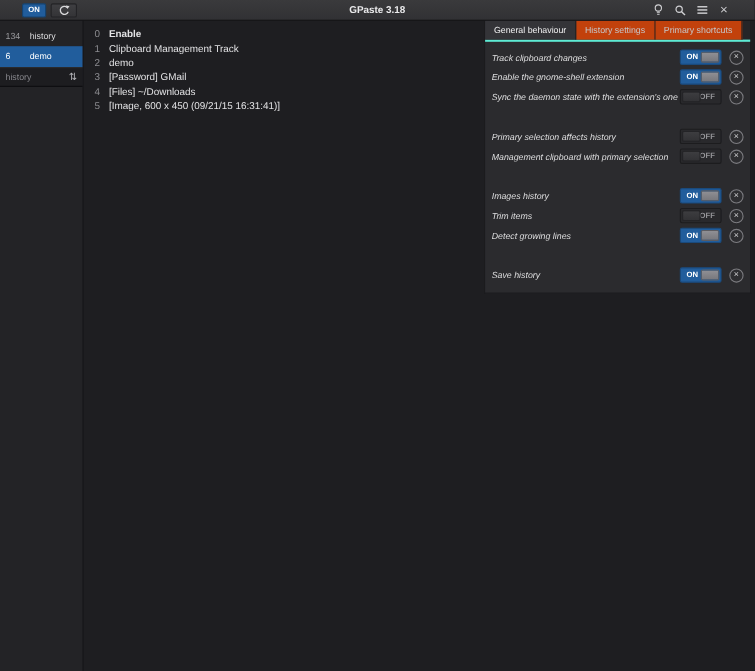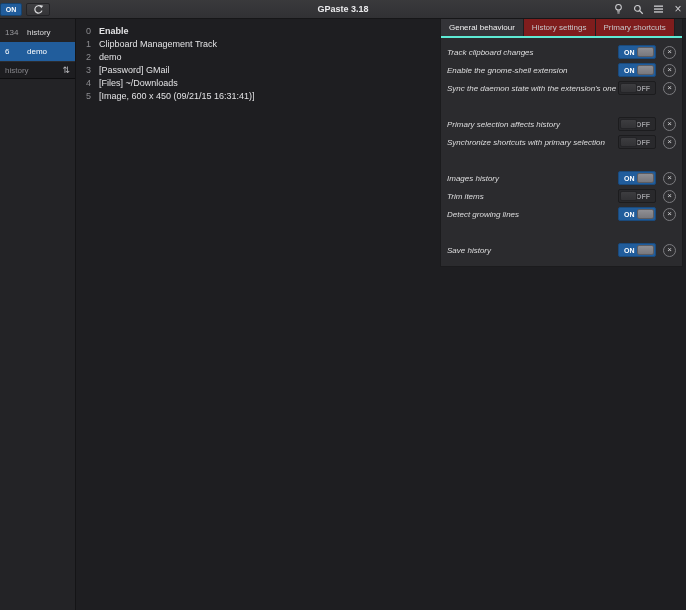--- a/index.html
+++ b/index.html
@@ -10,21 +10,21 @@
     color:#e6e6e8;
     overflow:hidden;
     position:relative;
   }
 
   
   .headerbar {
     position:absolute; top:0; left:0; right:0; height:19px;
     background:linear-gradient(#3a3a3c,#313134);
     border-bottom:1px solid #161618;
-    display:flex; align-items:center; padding:0 0;
+    display:flex; align-items:center; padding:0 20px;
   }
   .hb-left { display:flex; gap:4px; align-items:center; z-index:2; }
   .btn-on {
     width:22px; height:13px; background:#215d9c; border:1px solid #16436f;
     border-radius:2px; color:#fff; font-size:7px; font-weight:bold;
     display:flex; align-items:center; justify-content:center; cursor:pointer;
   }
   .btn-flat {
     min-width:24px; height:13px;
     background:linear-gradient(#3f3f42,#343437); border:1px solid #232326;
@@ -67,21 +67,21 @@
   .item.bold .item-text { font-weight:bold; }
 
   
   .settings {
     position:absolute; top:19px; left:440px; width:243px;
     background:#2b2b2e; border:1px solid #1b1b1d; border-top:none;
   }
   .tabbar { display:flex; background:#252528; border-bottom:2px solid #5eead4; }
   .tab {
     height:17px; padding:0 8px; display:flex; align-items:center;
-    font-size:8px; color:#c6c6c9; background:#7f1d1d; border-right:1px solid #1e1e20;
+    font-size:8px; color:#c6c6c9; background:#c2410c; border-right:1px solid #1e1e20;
     white-space:nowrap; cursor:pointer;
   }
   .tab.active { background:#343438; color:#f0f0f1; }
   .rows { padding:5px 0 7px; }
   .sgroup + .sgroup { margin-top:18px; }
   .srow { height:18px; display:flex; align-items:center; padding:0 6px; }
   .srow-label { flex:1; font-size:8px; color:#dededf; white-space:nowrap; overflow:hidden;font-style:italic; }
   .switch {
     position:relative; width:38px; height:14px; border-radius:2px;
     margin-right:7px; flex:none; cursor:pointer;
@@ -235,21 +235,21 @@
     <div class="sgroup">
       <div class="srow">
         <span class="srow-label">Primary selection affects history</span>
         <span class="switch off">
             <span class="sw-label">OFF</span>
             <span class="sw-handle"></span>
           </span>
         <button class="reset-btn">×</button>
       </div>
       <div class="srow">
-        <span class="srow-label">Synchronize shortcuts with primary selection</span>
+        <span class="srow-label">Management clipboard with primary selection</span>
         <span class="switch off">
             <span class="sw-label">OFF</span>
             <span class="sw-handle"></span>
           </span>
         <button class="reset-btn">×</button>
       </div>
     </div>
 
     <div class="sgroup">
       <div class="srow">

